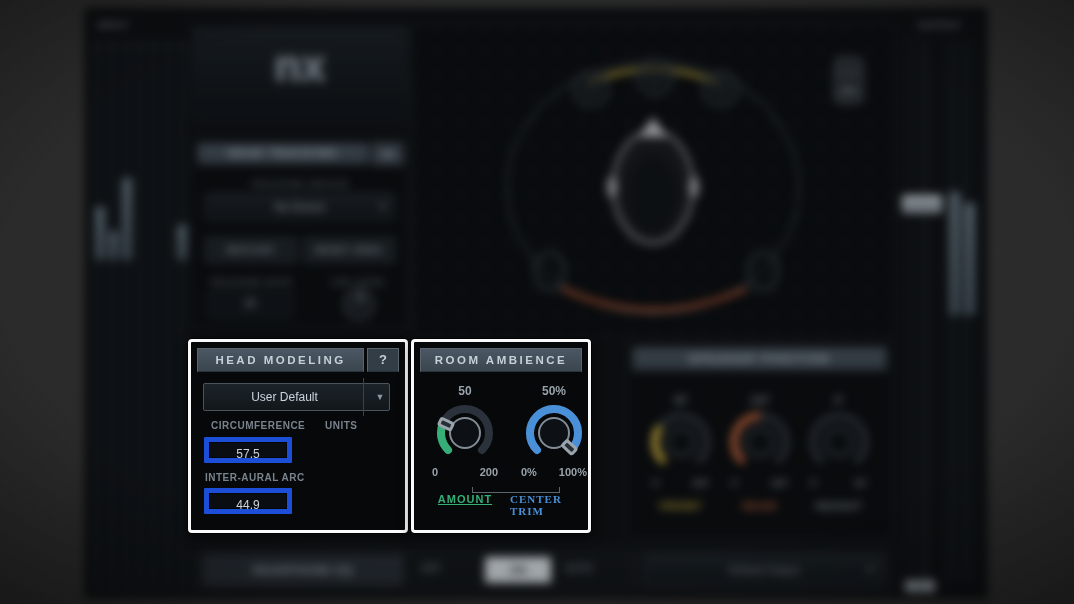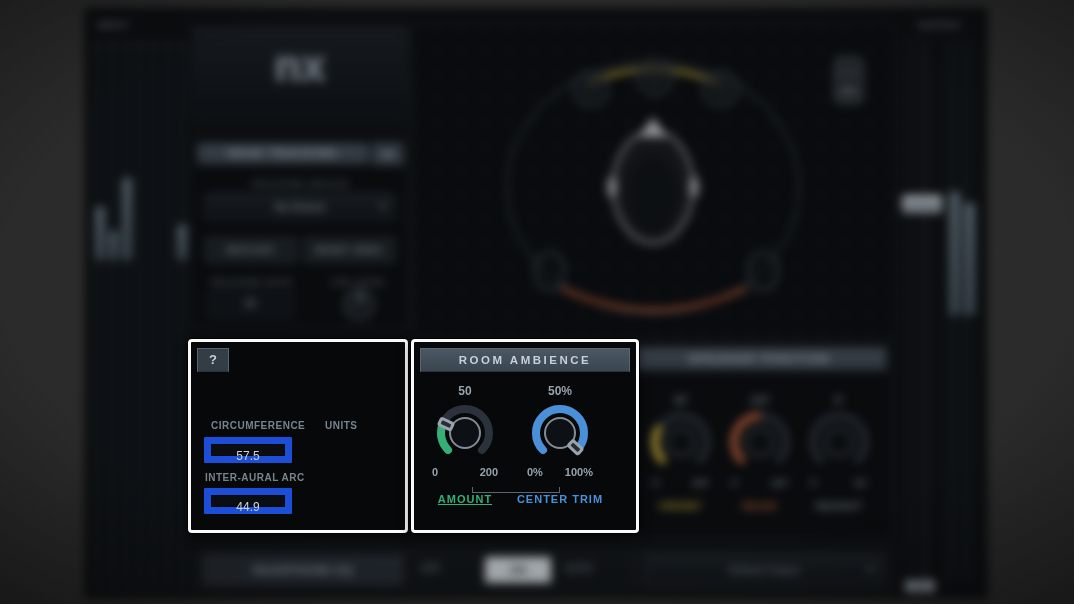--- a/index.html
+++ b/index.html
@@ -44,21 +44,21 @@
   
   .vignette{position:absolute;left:0;top:0;width:1074px;height:604px;pointer-events:none;
     background:radial-gradient(95% 88% at 50% 46%, rgba(0,0,0,0) 52%, rgba(0,0,0,0.30) 80%, rgba(0,0,0,0.62) 100%);}
 
   
   .focus-panel{position:absolute;background:#060809;border:3px solid #fafafa;border-radius:4px;
     box-shadow:0 0 0 1px rgba(0,0,0,.7), 0 3px 12px rgba(0,0,0,.6);padding:6px;}
   .fp-hdr{height:24px;line-height:22px;background:linear-gradient(#4b5763,#3a454f);
     border:1px solid #5a646e;border-bottom-color:#2a323a;color:#c6d0d8;
     font-size:11.5px;font-weight:bold;letter-spacing:2.5px;text-align:center;}
-  .fld{background:#0a0e12;border:7px solid #1d4ed8;box-shadow:inset 0 0 0 1px #04060a;
+  .fld{background:#0a0e12;border:5px solid #1d4ed8;box-shadow:inset 0 0 0 1px #04060a;
     color:#ccd4db;font-size:12px;text-align:center;border-radius:1px;}
   .flabel{color:#79838d;font-size:10px;font-weight:bold;letter-spacing:.5px;white-space:nowrap;}
   .ra-group{position:absolute;width:88px;display:flex;flex-direction:column;align-items:center;}
   .ra-val{color:#98a2ab;font-size:12px;font-weight:bold;height:14px;}
   .ra-minmax{width:66px;display:flex;justify-content:space-between;color:#98a2ab;font-size:11px;font-weight:bold;margin-top:4px;}
   .ra-label{font-size:11px;font-weight:bold;letter-spacing:1px;margin-top:15px;}
   .bracket{position:absolute;border-left:1px solid #5d666f;border-right:1px solid #5d666f;border-bottom:1px solid #5d666f;}
 </style>
 </head>
 <body>
@@ -237,64 +237,70 @@
       </div>
       <div class="abs" style="left:818px;top:570px;width:30px;height:12px;line-height:12px;background:#939da6;
            border-radius:2px;color:#1e252b;font-size:8px;text-align:center;">0.0</div>
     </div>
   </div>
 
   <div class="vignette"></div>
 
   <div class="focus-panel" style="left:188px;top:339px;width:220px;height:194px;">
     <div style="display:flex;gap:3px;">
+      <div class="fp-hdr" style="flex:1;">HEAD MODELING</div>
       <div class="fp-hdr" style="width:32px;background:#333d46;font-size:13px;letter-spacing:0;">?</div>
+    </div>
+    <div class="abs ddown" style="left:12px;top:41px;width:187px;height:28px;line-height:26px;
+         border-color:#4a545e;color:#ccd4db;font-size:12px;padding-right:24px;">
+      <span>User Default</span>
+      <span class="chev" style="border-left:1px solid #39434c;padding:6px 0 6px 7px;right:0;width:26px;">▼</span>
     </div>
     <div class="abs flabel" style="left:20px;top:78px;">CIRCUMFERENCE</div>
     <div class="abs fld" style="left:13px;top:95px;width:88px;height:26px;line-height:24px;">57.5</div>
     <div class="abs flabel" style="left:14px;top:130px;">INTER-AURAL ARC</div>
     <div class="abs fld" style="left:13px;top:146px;width:88px;height:26px;line-height:24px;">44.9</div>
     <div class="abs flabel" style="left:134px;top:78px;">UNITS</div>
   </div>
 
-  <div class="focus-panel" style="left:411px;top:339px;width:228px;height:194px;">
+  <div class="focus-panel" style="left:411px;top:339px;width:180px;height:194px;">
     <div class="fp-hdr">ROOM AMBIENCE</div>
 
     <div class="ra-group" style="left:7px;top:42px;">
       <div class="ra-val">50</div>
       <svg width="58" height="58" style="margin-top:6px;">
         <path d="M12.03 45.97 A24 24 0 1 1 45.97 45.97" fill="none" stroke="#2b323b" stroke-width="8" stroke-linecap="round"></path>
         <path d="M12.03 45.97 A24 24 0 0 1 7.25 18.85" fill="none" stroke-width="8" stroke-linecap="round" stroke="#35ae78"></path>
         <circle cx="29" cy="29" r="15" fill="#0d1115" stroke="#828c96" stroke-width="2"></circle>
         <g transform="translate(9.97,20.11) rotate(295)">
           <rect x="-5" y="-8" width="10" height="16" rx="3" fill="#9aa4ad"></rect>
           <rect x="-2" y="-5" width="4" height="10" rx="1" fill="#262d34"></rect>
         </g>
       </svg>
       <div class="ra-minmax">
         <span>0</span>
         <span>200</span>
       </div>
       <div class="ra-label" style="color: rgb(53, 174, 120); text-decoration: underline;">AMOUNT</div>
     </div>
 
-    <div class="ra-group" style="left:102px;top:42px;">
+    <div class="ra-group" style="left:96px;top:42px;">
       <div class="ra-val">50%</div>
       <svg width="58" height="58" style="margin-top:6px;">
         <path d="M12.03 45.97 A24 24 0 1 1 45.97 45.97" fill="none" stroke="#2b323b" stroke-width="8" stroke-linecap="round"></path>
         <path d="M12.03 45.97 A24 24 0 1 1 46.54 45.37" fill="none" stroke-width="8" stroke-linecap="round" stroke="#4a90d8"></path>
         <circle cx="29" cy="29" r="15" fill="#0d1115" stroke="#828c96" stroke-width="2"></circle>
         <g transform="translate(44.35,43.32) rotate(133)">
           <rect x="-5" y="-8" width="10" height="16" rx="3" fill="#9aa4ad"></rect>
           <rect x="-2" y="-5" width="4" height="10" rx="1" fill="#262d34"></rect>
         </g>
       </svg>
       <div class="ra-minmax">
         <span>0%</span>
         <span>100%</span>
       </div>
-      <div class="ra-label" style="color: rgb(74, 144, 216);">CENTER TRIM</div>
+      <div class="ra-label" style="color: rgb(74, 144, 216); font-family: Liberation Serif, serif;">CENTER TRIM</div>
     </div>
 
     <div class="bracket" style="left:58px;top:145px;width:88px;height:6px;"></div>
   </div>
 
 </div>
 
 </body></html>

